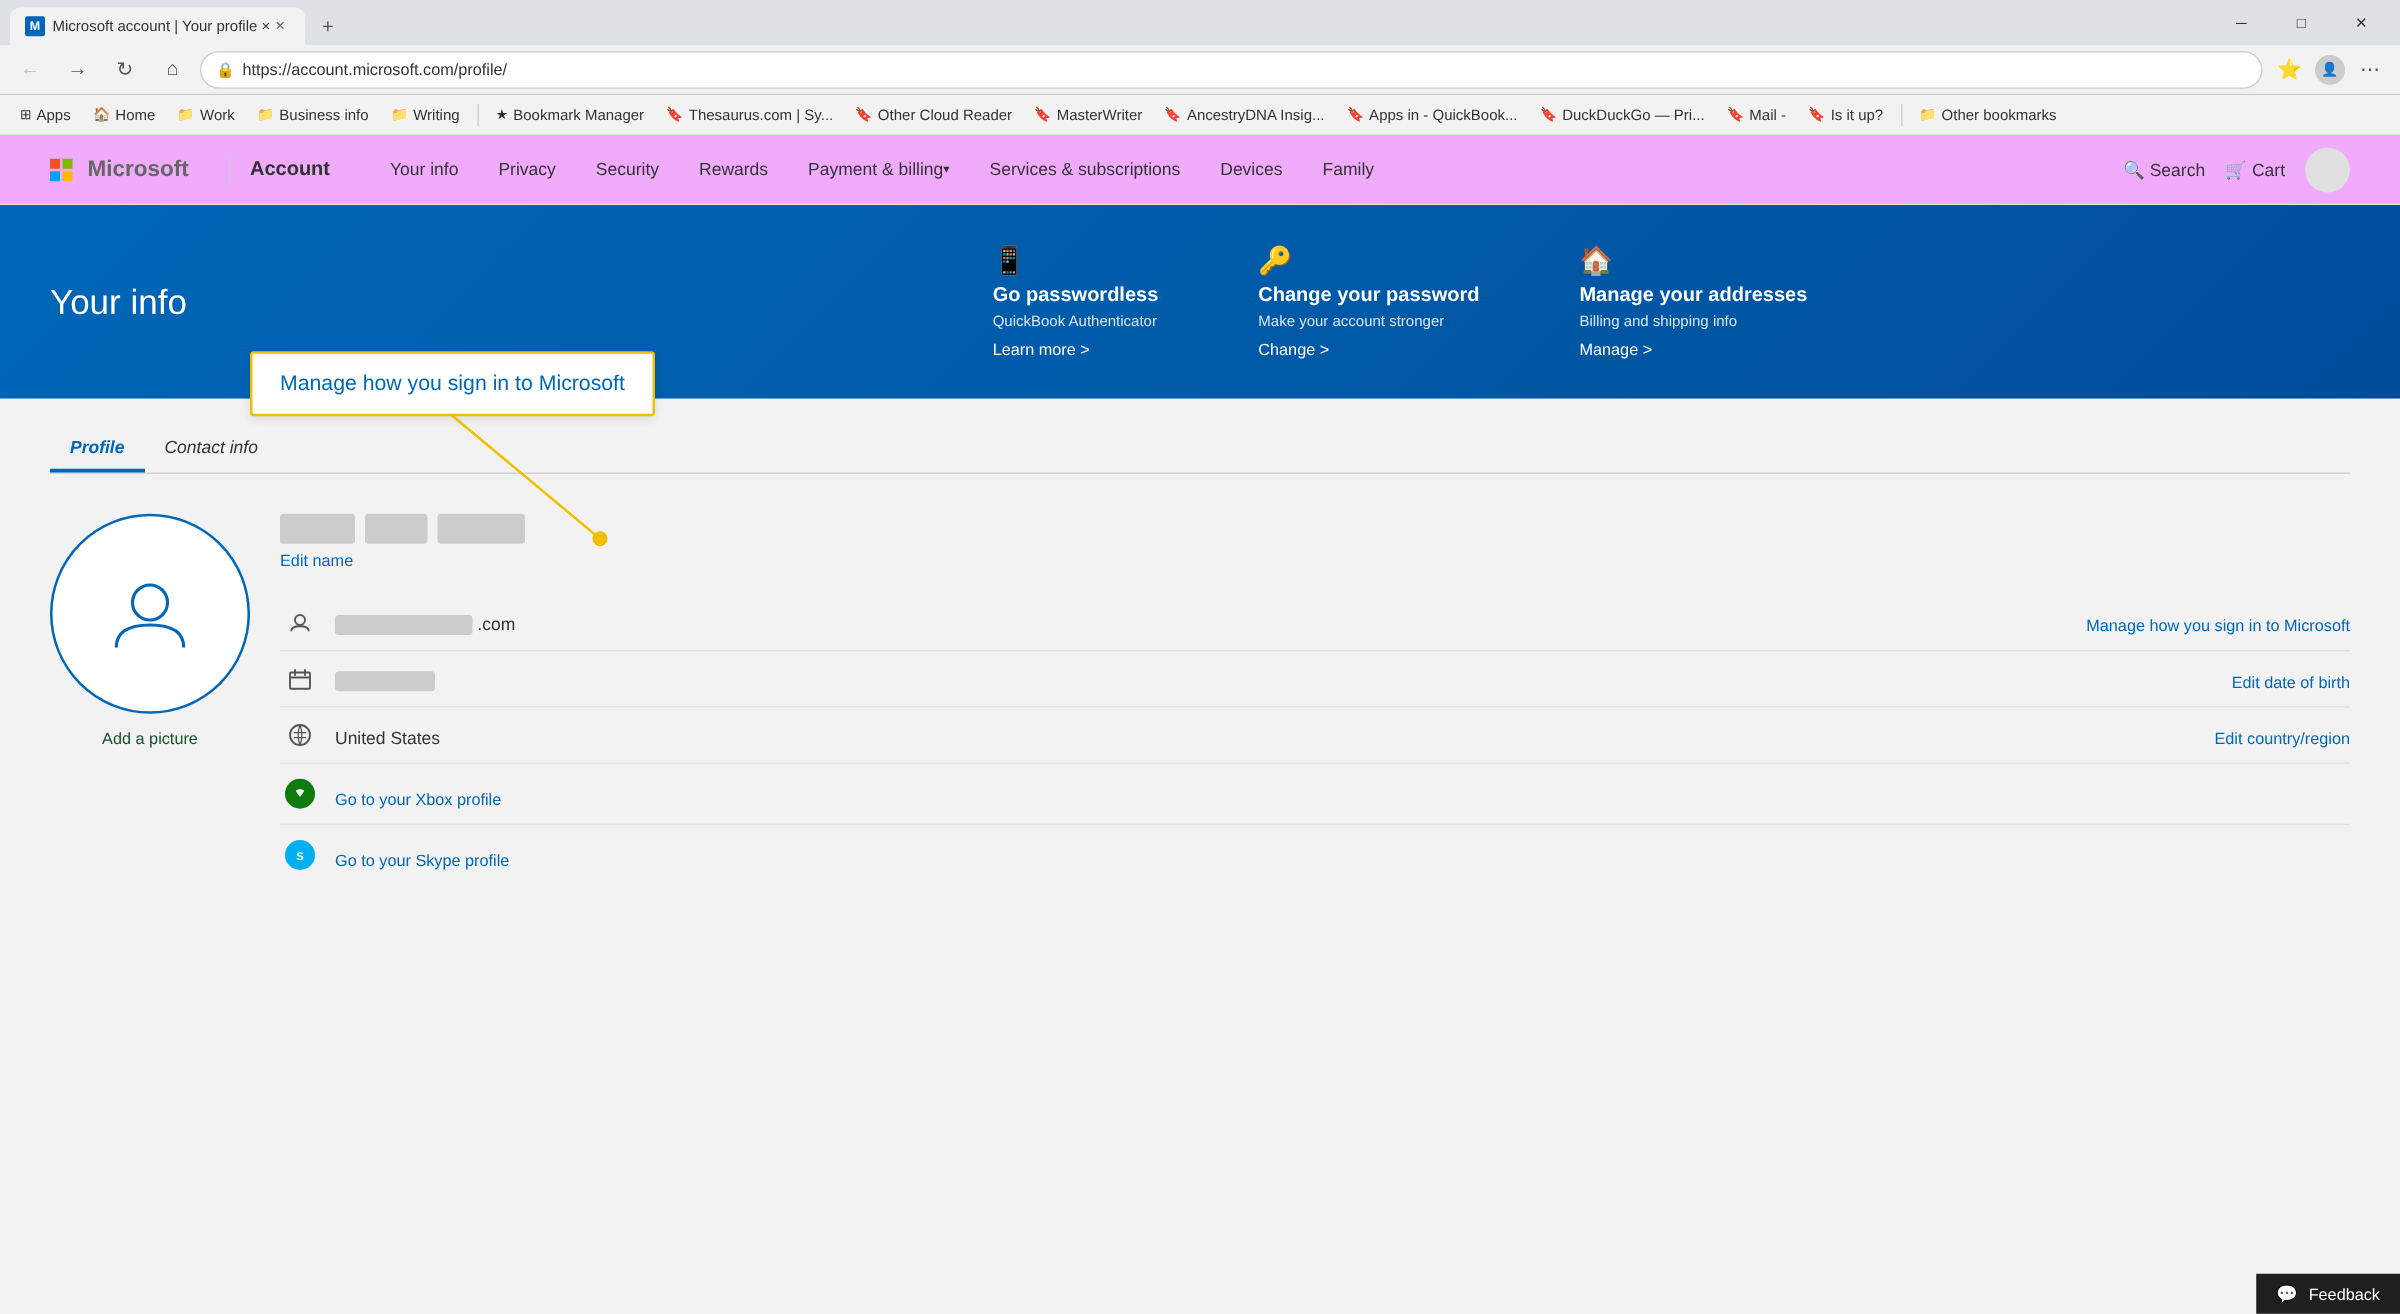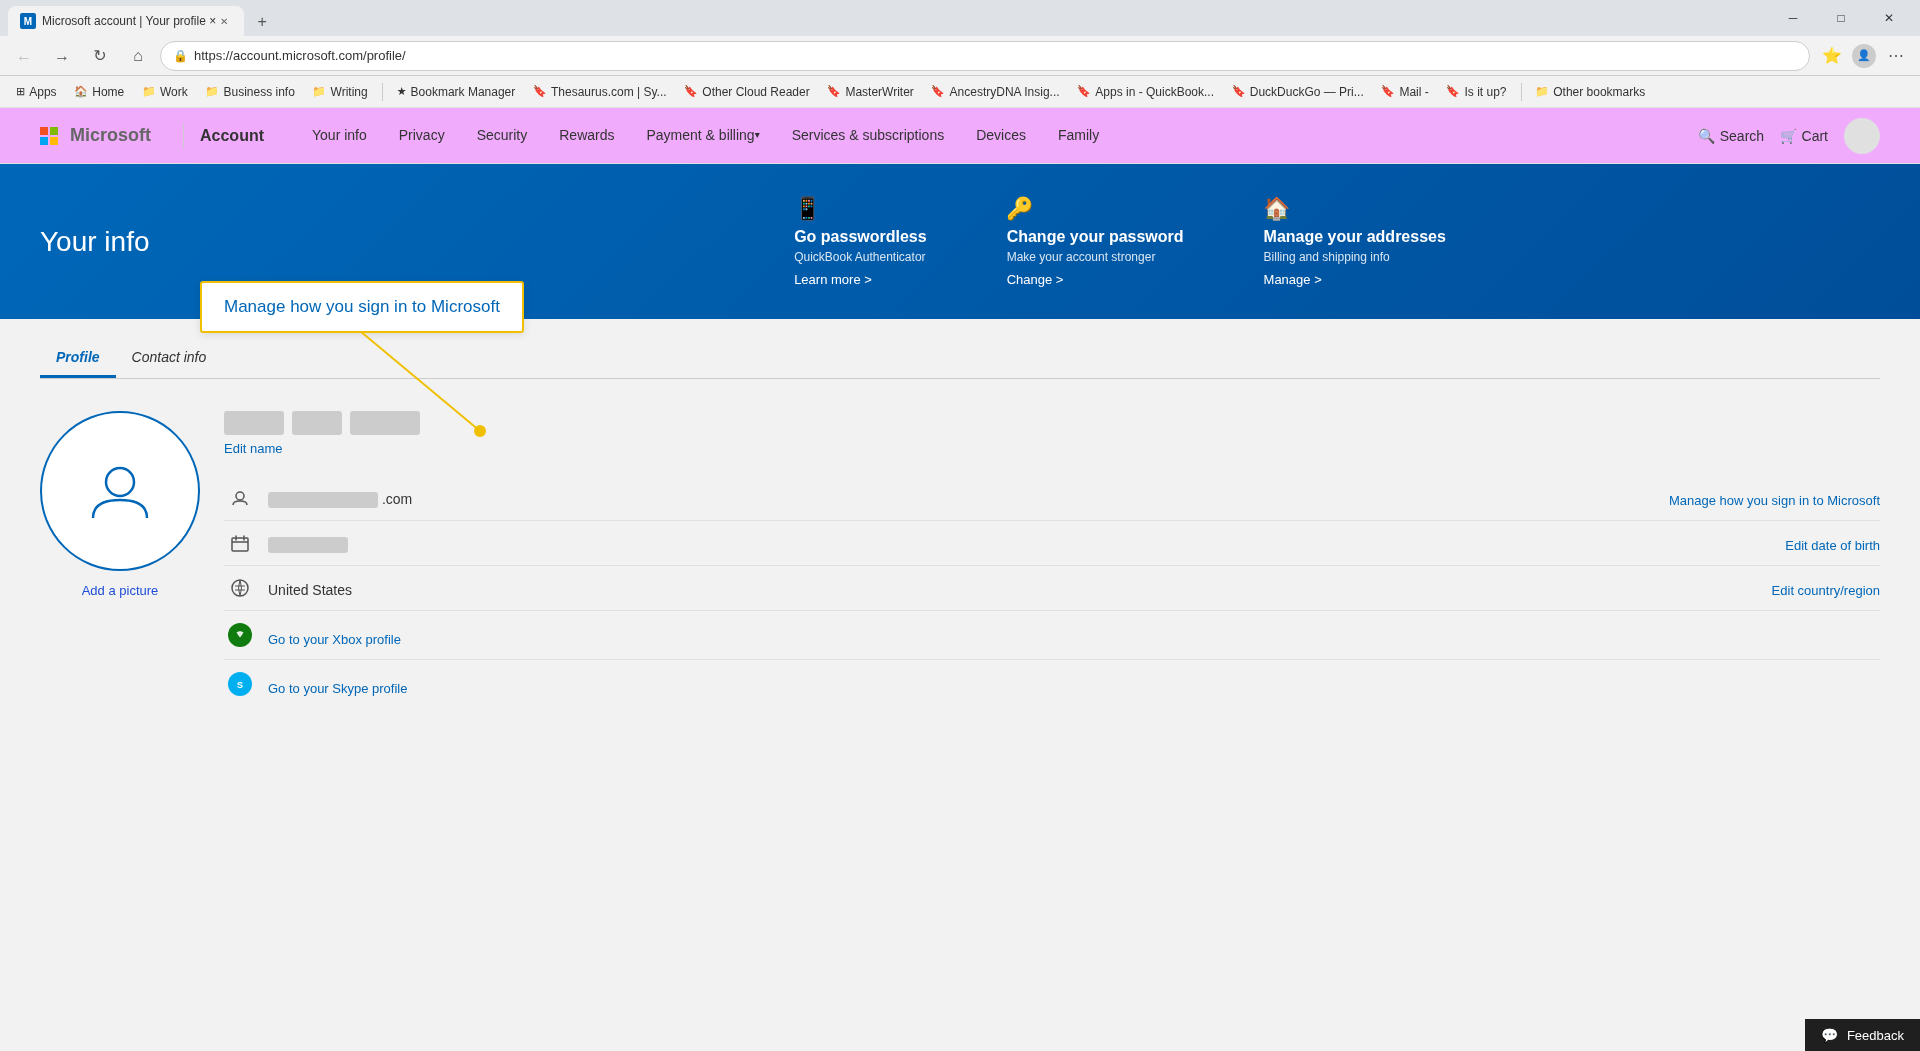--- a/index.html
+++ b/index.html
@@ -62,21 +62,21 @@
     .hero-action-subtitle { font-size: 12px; color: rgba(255,255,255,0.85); margin-bottom: 8px; }
     .hero-action-link { font-size: 13px; color: white; text-decoration: none; display: flex; align-items: center; gap: 4px; }
 
     
     .main-content { display: flex; flex-direction: column; background: #f2f2f2; min-height: 600px; padding: 0 40px; }
     .profile-tabs { display: flex; gap: 0; padding: 20px 0 0 0; border-bottom: 1px solid #ccc; margin-bottom: 32px; }
     .profile-tab { padding: 10px 16px; font-size: 14px; color: #333; cursor: pointer; border-bottom: 3px solid transparent; font-style: italic; }
     .profile-tab.active { border-bottom: 3px solid #0067b8; color: #0067b8; font-weight: 600; }
     .avatar-column { display: flex; flex-direction: column; align-items: center; }
     .avatar-circle { width: 160px; height: 160px; border-radius: 50%; border: 2px solid #0067b8; display: flex; align-items: center; justify-content: center; margin-bottom: 12px; background: white; }
-    .add-picture-link { font-size: 13px; color: #1d4ed8; cursor: pointer; text-decoration: none; }
+    .add-picture-link { font-size: 13px; color: #14532d; cursor: pointer; text-decoration: none; }
     .profile-name-blurred { display: flex; gap: 8px; margin-bottom: 6px; }
     .blur-block { height: 24px; background: #ccc; border-radius: 3px; }
     .edit-name-link { font-size: 13px; color: #0067b8; cursor: pointer; text-decoration: none; margin-bottom: 20px; display: block; }
 
     .profile-row { display: flex; align-items: flex-end; padding: 12px 0; border-bottom: 1px solid #e0e0e0; }
     .profile-row:last-child { border-bottom: none; }
     .profile-row-icon { width: 32px; display: flex; align-items: center; justify-content: center; color: #555; font-size: 18px; flex-shrink: 0; }
     .profile-row-value { flex: 1; padding-left: 12px; color: #333; font-size: 14px; }
     .profile-row-action { color: #0067b8; font-size: 13px; cursor: pointer; text-decoration: none; white-space: nowrap; }
     .blur-inline { display: inline-block; height: 16px; background: #ccc; border-radius: 3px; vertical-align: middle; }

